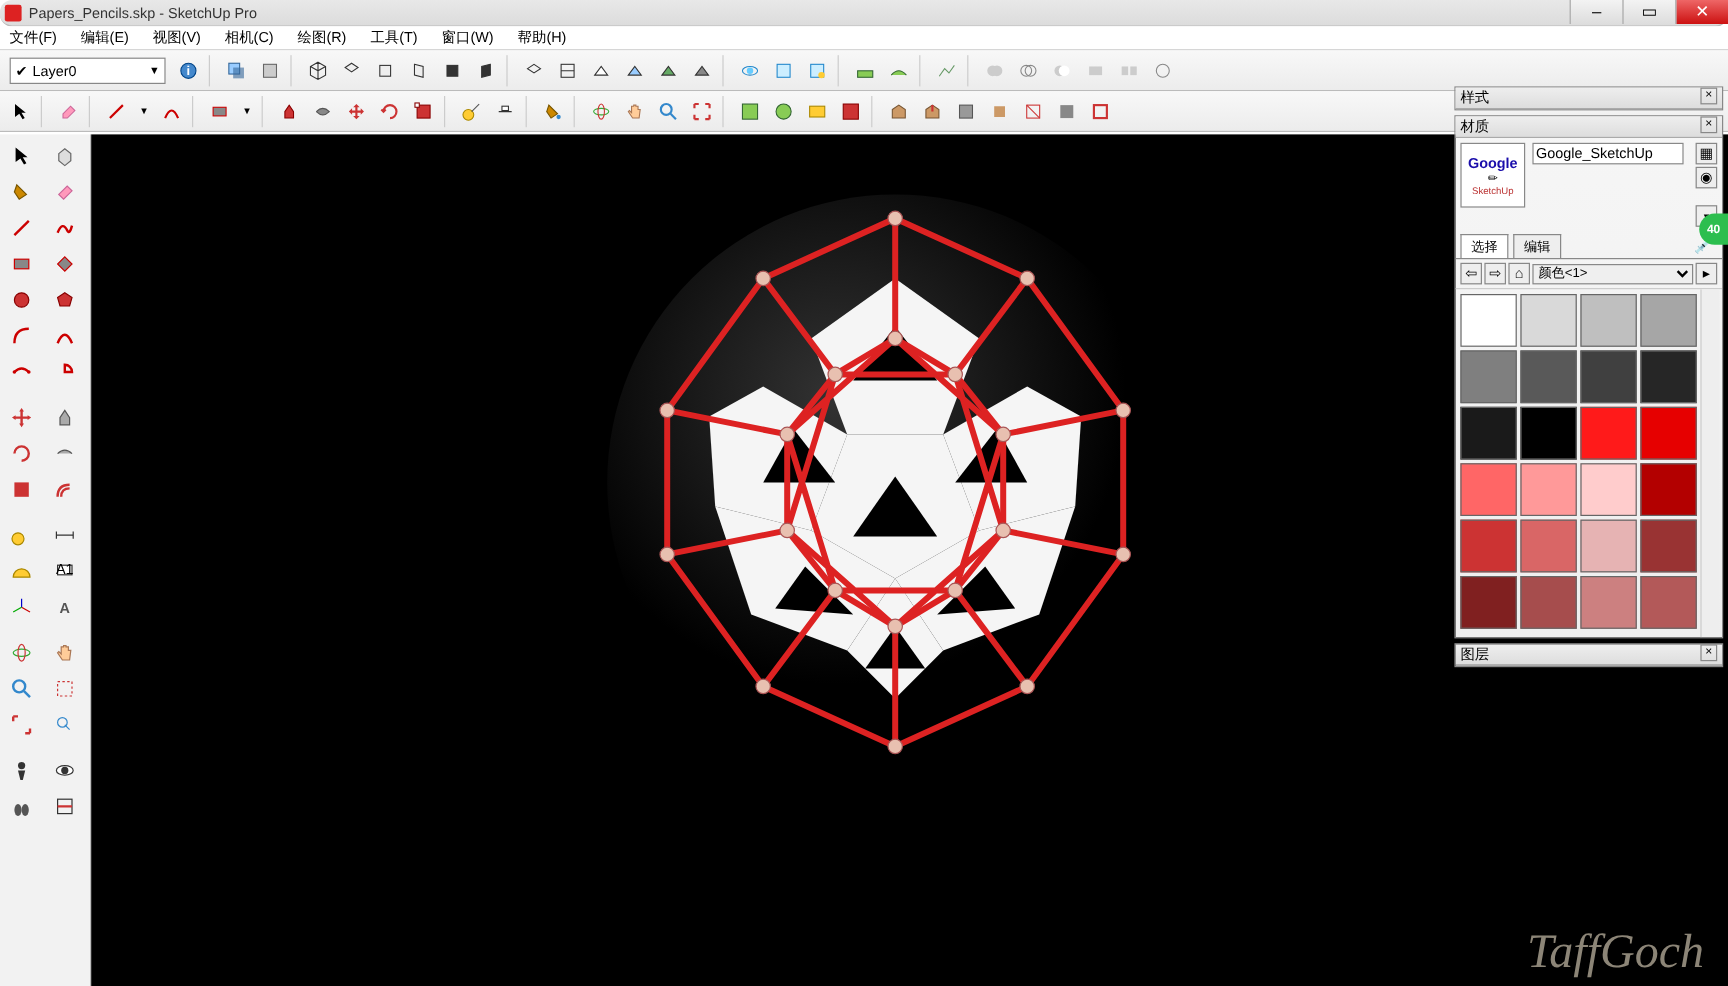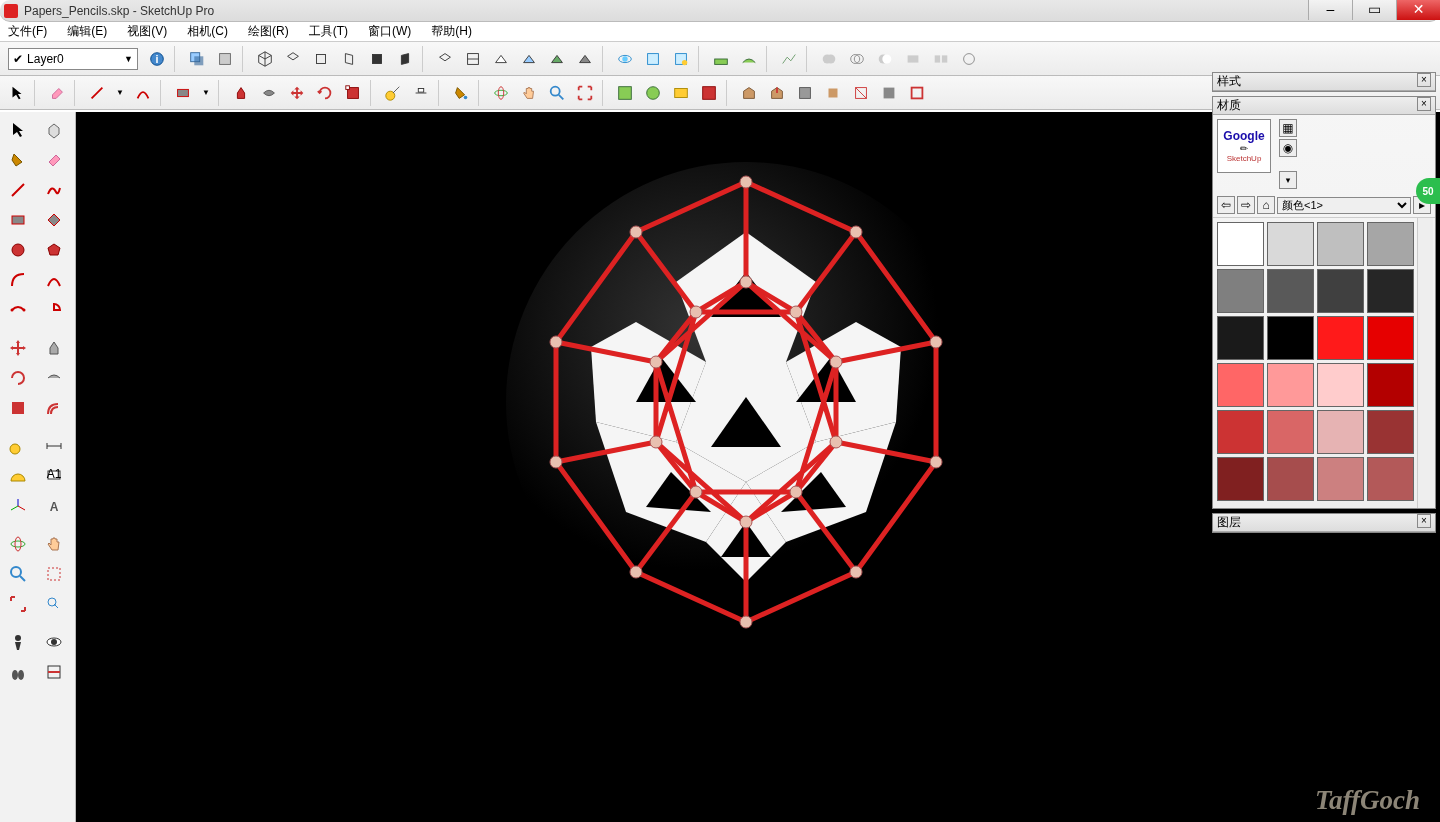--- a/index.html
+++ b/index.html
@@ -27,21 +27,21 @@
 .tbtn svg { width: 18px; height: 18px; }
 
 
 .leftbar { position: absolute; left: 0; top: 112px; width: 76px; bottom: 0; background: #f2f2f2; border-right: 1px solid #bbb; display: flex; flex-direction: column; padding: 4px 2px; gap: 2px; overflow: hidden; }
 .vbtn { width: 32px; height: 28px; display: flex; align-items: center; justify-content: center; }
 .vrow { display: flex; gap: 4px; }
 .leftbar .vbtn svg { width: 20px; height: 20px; }
 
 
 .viewport { position: absolute; left: 76px; top: 112px; right: 0; bottom: 0; background: #000; overflow: hidden; }
-.watermark { position: absolute; right: 20px; bottom: 6px; color: rgba(200,190,170,0.7); font-family: "Brush Script MT", cursive; font-size: 27px; font-style: italic; font-weight: bold; }
+.watermark { position: absolute; right: 20px; bottom: 6px; color: rgba(200,190,170,0.7); font-family: "Brush Script MT", cursive; font-size: 40px; font-style: italic; }
 
 
 .rightpanels { position: absolute; right: 4px; top: 72px; width: 224px; }
 .panel { border: 1px solid #888; background: linear-gradient(#f6f6f6,#eee); margin-bottom: 4px; }
 .panel-hdr { height: 18px; background: linear-gradient(#eee,#ddd); border-bottom: 1px solid #aaa; padding: 0 4px; display: flex; align-items: flex-start; font-size: 12px; }
 .panel-hdr .x { margin-left: auto; width: 14px; height: 14px; border: 1px solid #888; text-align: center; line-height: 12px; font-size: 10px; }
 .mat-preview { display: flex; padding: 4px; gap: 6px; }
 .mat-thumb { width: 54px; height: 54px; border: 1px solid #888; background: #fff; display: flex; flex-direction: column; align-items: center; justify-content: center; font-size: 9px; }
 .mat-thumb .g { color: #1a0dab; font-weight: bold; }
 .mat-thumb .s { color: #b33; font-size: 8px; }
@@ -729,26 +729,34 @@
     <div class="panel-hdr">
         <span>材质</span>
         <span class="x">×</span>
       </div>
     <div class="mat-preview">
       <div class="mat-thumb">
         <span class="g">Google</span>
         <span style="font-size:10px">✏</span>
         <span class="s">SketchUp</span>
       </div>
+      <div class="mat-name">
+        <input value="Google_SketchUp" style="">
+      </div>
       <div class="mat-btns">
         <div class="sqbtn">▦</div>
         <div class="sqbtn">◉</div>
         <div style="height:10px"></div>
         <div class="sqbtn" style="font-size:9px">▾</div>
       </div>
+    </div>
+    <div class="tabs">
+      <div class="tab">选择</div>
+      <div class="tab inactive">编辑</div>
+      <span class="eyedrop">💉</span>
     </div>
     <div class="palnav">
       <div class="sqbtn">⇦</div>
       <div class="sqbtn">⇨</div>
       <div class="sqbtn">⌂</div>
       <select><option>颜色&lt;1&gt;</option></select>
       <div class="sqbtn">▸</div>
     </div>
     <div class="swatch-wrap">
       <div class="swatches" id="swatch-grid">
@@ -782,13 +790,13 @@
   </div>
 
   <div class="panel">
     <div class="panel-hdr">
         <span>图层</span>
         <span class="x">×</span>
       </div>
   </div>
 </div>
 
-<div class="badge">50</div>
+<div class="badge">40</div>
 
 </body></html>

